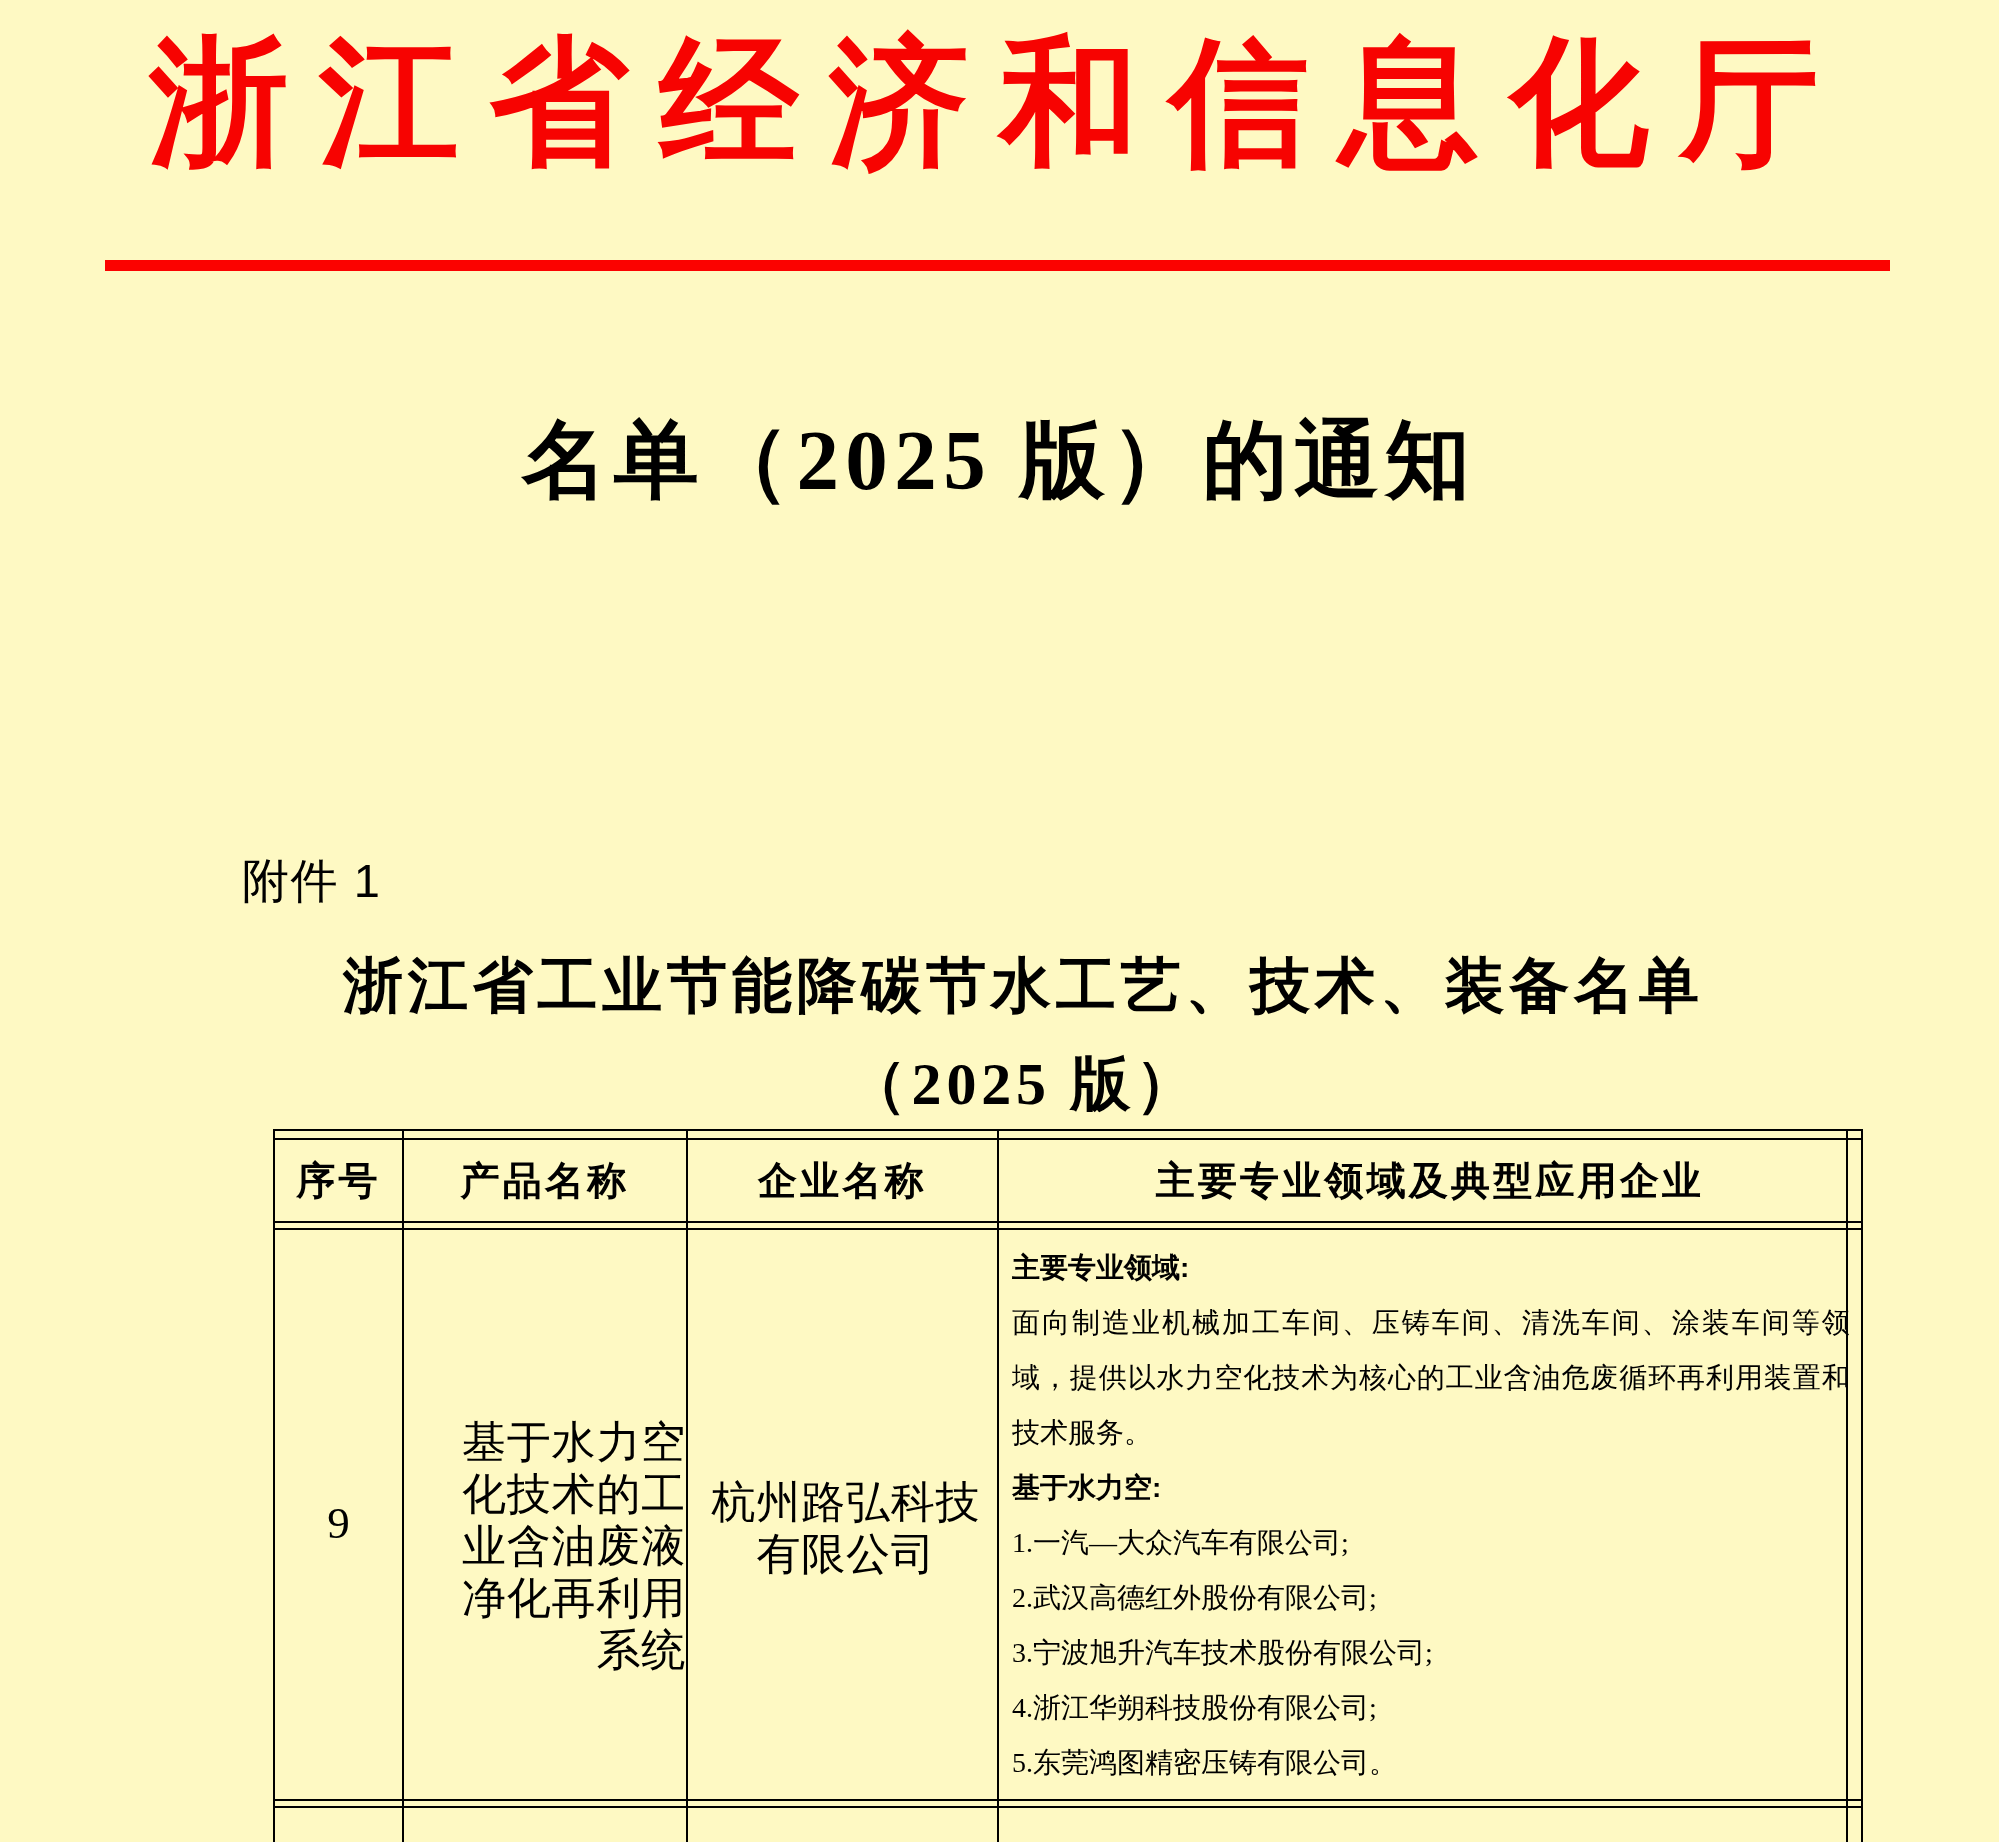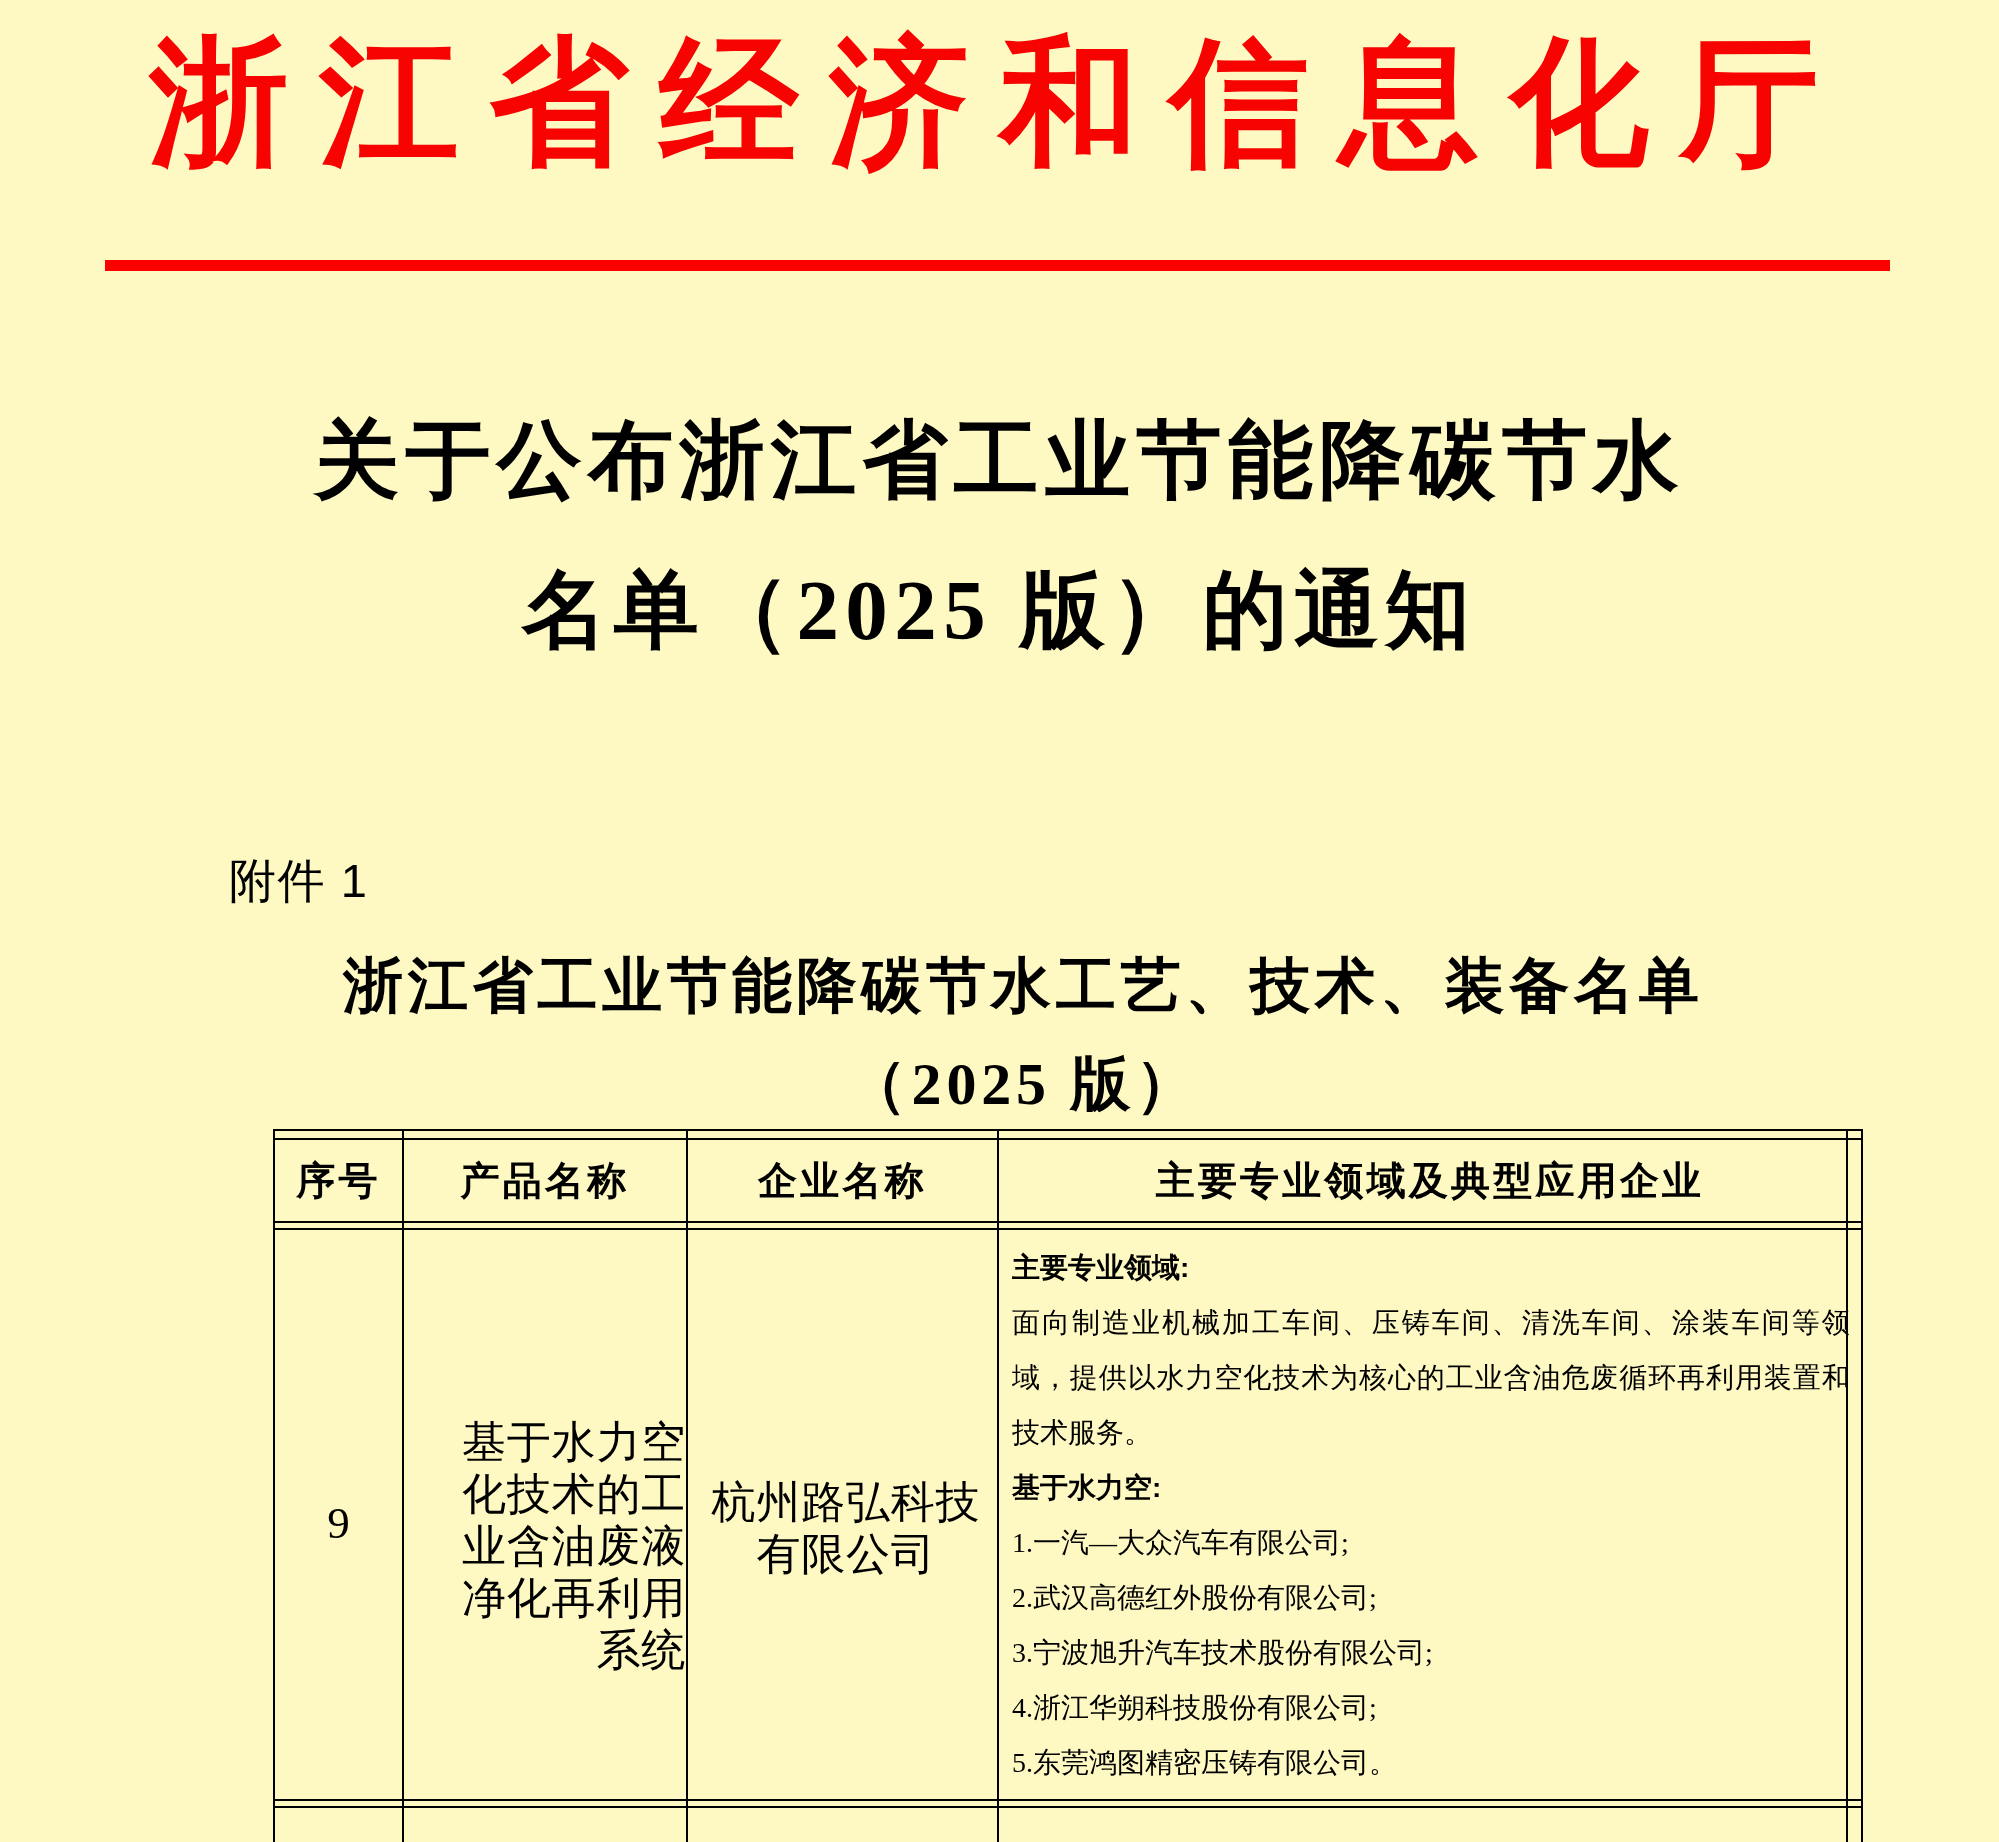--- a/index.html
+++ b/index.html
@@ -34,21 +34,21 @@
     position:absolute;left:0;top:385px;width:1999px;
     text-align:center;
     font-weight:900;
     font-size:85px;
     line-height:150px;
     letter-spacing:6.4px;
     white-space:nowrap;
   }
   
   .attachment-label{
-    position:absolute;left:229px;top:853px;
+    position:absolute;left:242px;top:853px;
     font-family:"Liberation Sans", sans-serif;
     font-size:47px;line-height:56px;
     letter-spacing:1.6px;
   }
   
   .table-title{
     position:absolute;left:48px;top:937px;width:1951px;
     text-align:center;
     font-weight:900;
     font-size:60px;
@@ -109,21 +109,20 @@
 </head>
 <body>
 
 <div class="page">
 
   <div class="org-header">浙江省经济和信息化厅</div>
 
   <div class="red-divider"></div>
 
   <div class="notice-title">
-    <div>关于公布浙江省工业节能降碳节水</div>
     <div>名单（2025 版）的通知</div>
   </div>
 
   <div class="attachment-label">附件 1</div>
 
   <div class="table-title">
     <div>浙江省工业节能降碳节水工艺、技术、装备名单</div>
     <div>（2025 版）</div>
   </div>
 

